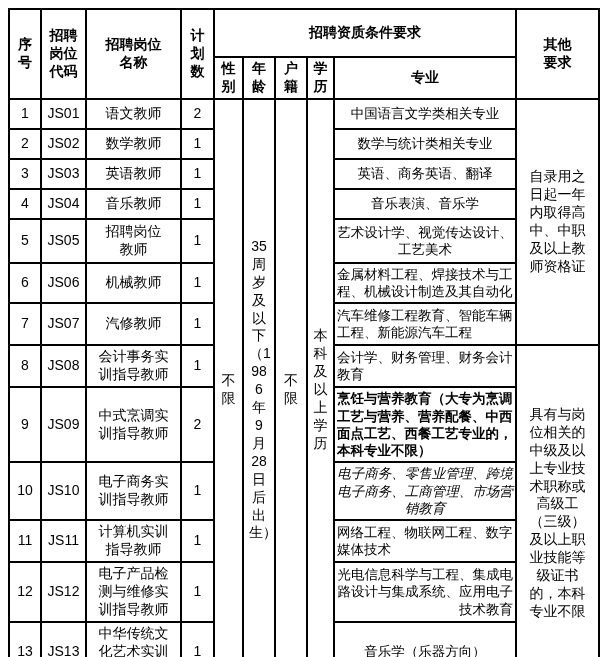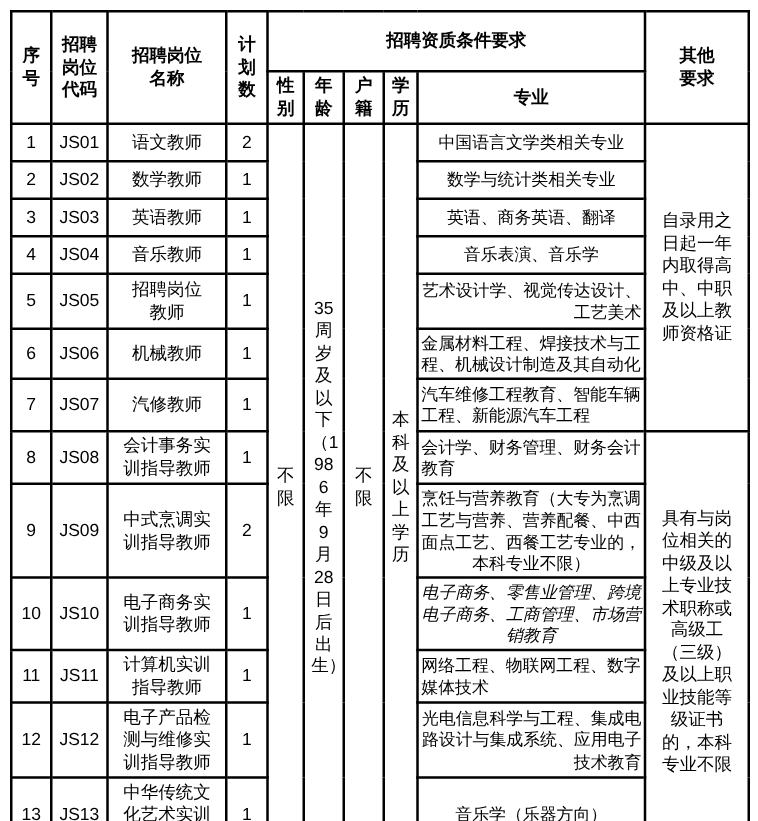--- a/index.html
+++ b/index.html
@@ -108,21 +108,21 @@
     <td class="c-name">音乐教师</td>
     <td>1</td>
     <td class="c-major">音乐表演、音乐学</td>
   </tr>
   <tr class="h44">
     <td>5</td>
     <td>JS05</td>
     <td class="c-name">招聘岗位
 教师</td>
     <td>1</td>
-    <td class="c-major" style="text-align: right; border-radius: 16px;">艺术设计学、视觉传达设计、工艺美术</td>
+    <td class="c-major" style="text-align: center; border-radius: 16px;">艺术设计学、视觉传达设计、工艺美术</td>
   </tr>
   <tr class="h38">
     <td>6</td>
     <td>JS06</td>
     <td class="c-name">机械教师</td>
     <td>1</td>
     <td class="c-major" style="text-align: left;">金属材料工程、焊接技术与工程、机械设计制造及其自动化</td>
   </tr>
   <tr class="h42">
     <td>7</td>
@@ -137,21 +137,21 @@
     <td class="c-name">会计事务实训指导教师</td>
     <td>1</td>
     <td class="c-major" style="text-align: left;">会计学、财务管理、财务会计教育</td>
     <td rowspan="6" class="c-other">具有与岗位相关的中级及以上专业技术职称或高级工（三级）及以上职业技能等级证书的，本科专业不限</td>
   </tr>
   <tr class="h72">
     <td>9</td>
     <td>JS09</td>
     <td class="c-name">中式烹调实训指导教师</td>
     <td>2</td>
-    <td class="c-major" style="text-align: center;">烹饪与营养教育（大专为烹调工艺与营养、营养配餐、中西面点工艺、西餐工艺专业的，本科专业不限）</td>
+    <td class="c-major" style="text-align: left; font-weight: bold;">烹饪与营养教育（大专为烹调工艺与营养、营养配餐、中西面点工艺、西餐工艺专业的，本科专业不限）</td>
   </tr>
   <tr class="h54">
     <td>10</td>
     <td>JS10</td>
     <td class="c-name">电子商务实训指导教师</td>
     <td>1</td>
     <td class="c-major" style="text-align: center; font-style: italic;">电子商务、零售业管理、跨境电子商务、工商管理、市场营销教育</td>
   </tr>
   <tr class="h40">
     <td>11</td>

